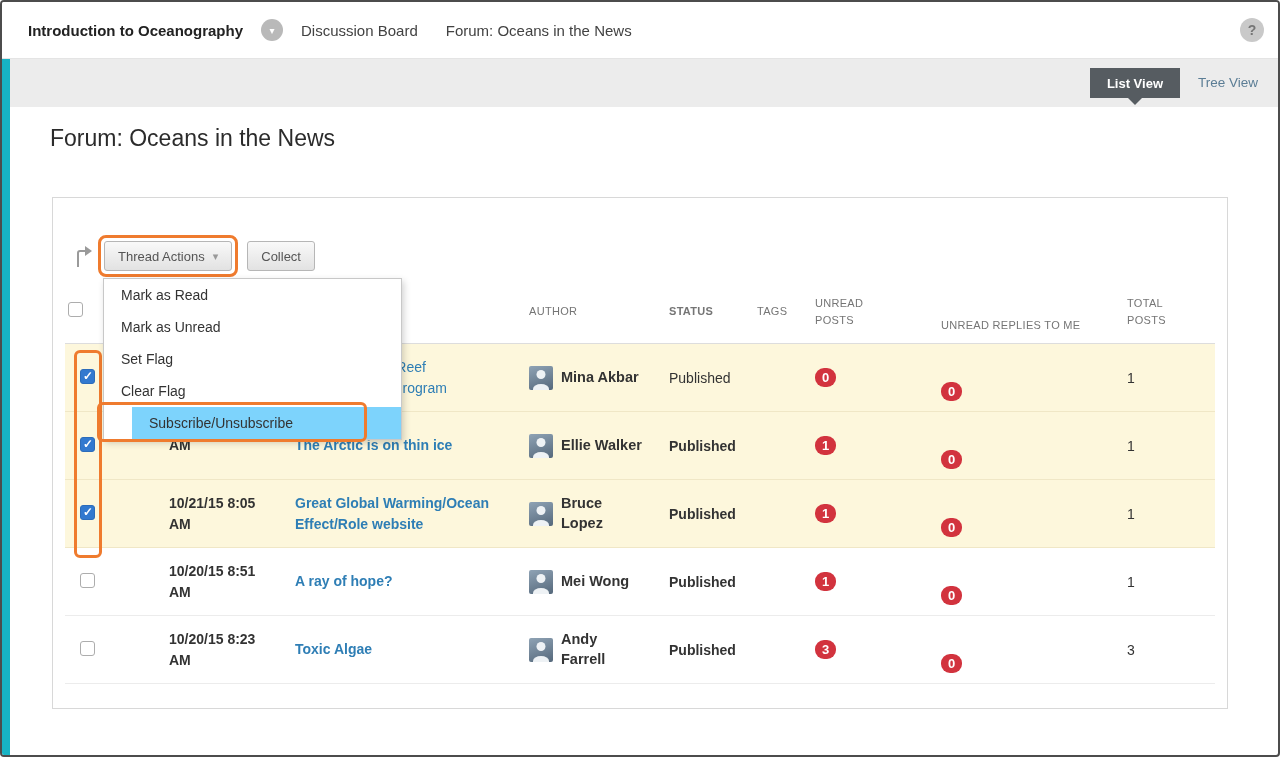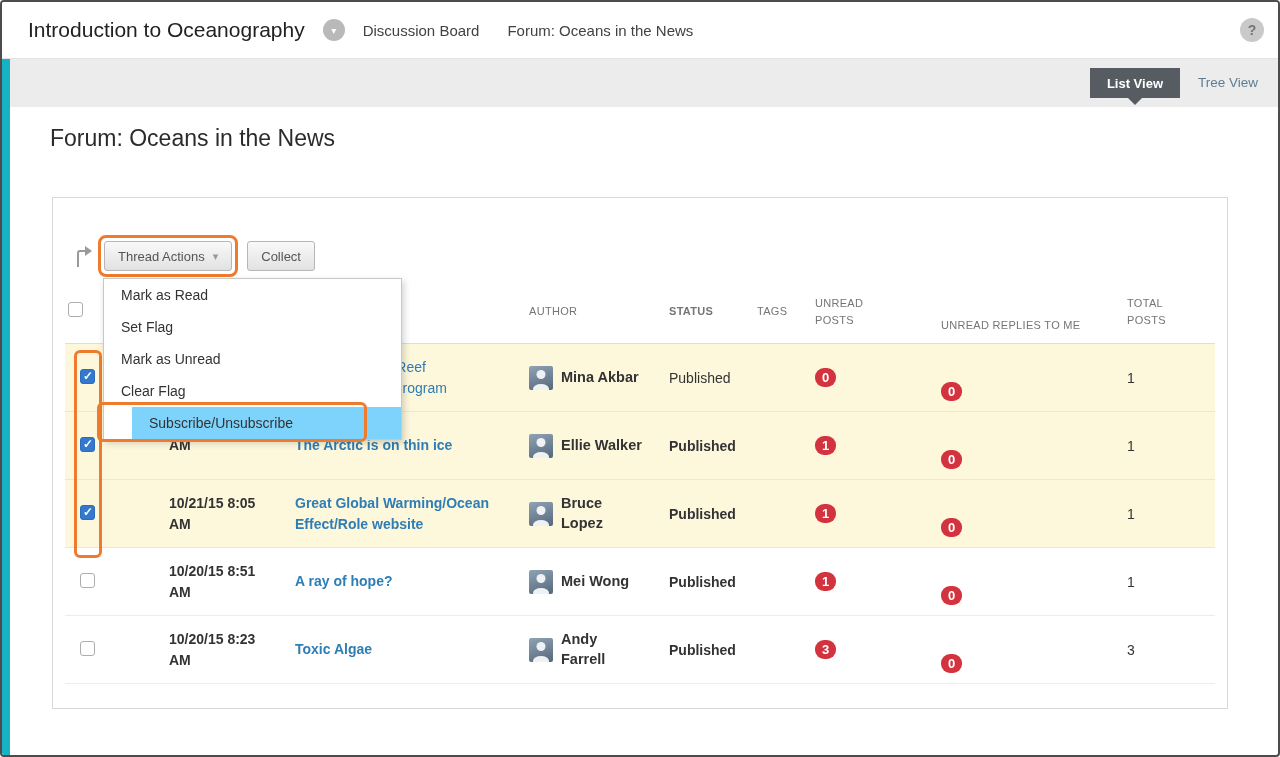--- a/index.html
+++ b/index.html
@@ -1,21 +1,21 @@
 <!DOCTYPE html>
 <html style="--accent_orange: #ef7b2e; --badge_red: #d2333e; --link_blue: #2e7eb5; --row_highlight: #fdf7dc; --stripe_teal: #17b3c4; --active_tab_bg: #565c61;"><head>
 <meta charset="utf-8">
 <style>
   * { box-sizing: border-box; margin: 0; padding: 0; }
   body { margin: 0; background: #fff; font-family: "Liberation Sans", sans-serif; }
   .screen { position: relative; width: 1280px; height: 757px; border: 2px solid #4c4c4c; border-radius: 4px; overflow: hidden; background: #fff; }
 
   
   .topbar { height: 57px; display: flex; align-items: center; padding: 0 14px 0 26px; border-bottom: 1px solid #e4e4e4; background: #fff; }
-  .course-title { font-size: 21px; font-weight: normal; color: #222; cursor: pointer; }
+  .course-title { font-size: 15px; font-weight: bold; color: #222; cursor: pointer; }
   .course-toggle { width: 22px; height: 22px; border-radius: 50%; background: #b9b9b9; color: #fff; display: flex; align-items: center; justify-content: center; font-size: 10px; margin-left: 18px; cursor: pointer; }
   .crumb { font-size: 15px; color: #424242; cursor: pointer; }
   .crumb-1 { margin-left: 18px; }
   .crumb-2 { margin-left: 28px; }
   .help-btn { margin-left: auto; width: 24px; height: 24px; border-radius: 50%; background: #c9c9c9; color: #757575; font-weight: bold; font-size: 14px; display: flex; align-items: center; justify-content: center; cursor: pointer; }
 
   
   .stripe { position: absolute; left: 0; top: 57px; bottom: 0; width: 8px; background: var(--stripe_teal, #17b3c4); z-index: 30; }
 
   
@@ -128,22 +128,22 @@
           <span class="btn">
             <span>Thread Actions</span>
             <span class="chev">▾</span>
           </span>
         </span>
         <span class="btn collect">Collect</span>
       </div>
 
       <div class="menu">
         <div class="menu-item">Mark as Read</div>
+        <div class="menu-item">Mark as Unread</div>
         <div class="menu-item">Set Flag</div>
-        <div class="menu-item">Mark as Unread</div>
         <div class="menu-item">Clear Flag</div>
         <div class="menu-item hl">Subscribe/Unsubscribe</div>
       </div>
       <div class="subscribe-annotation"></div>
       <div class="checkbox-annotation"></div>
 
       <div class="thead">
         <div class="c-check"><span class="cb"></span></div>
         <div class="c-date"></div>
         <div class="c-thread"></div>

